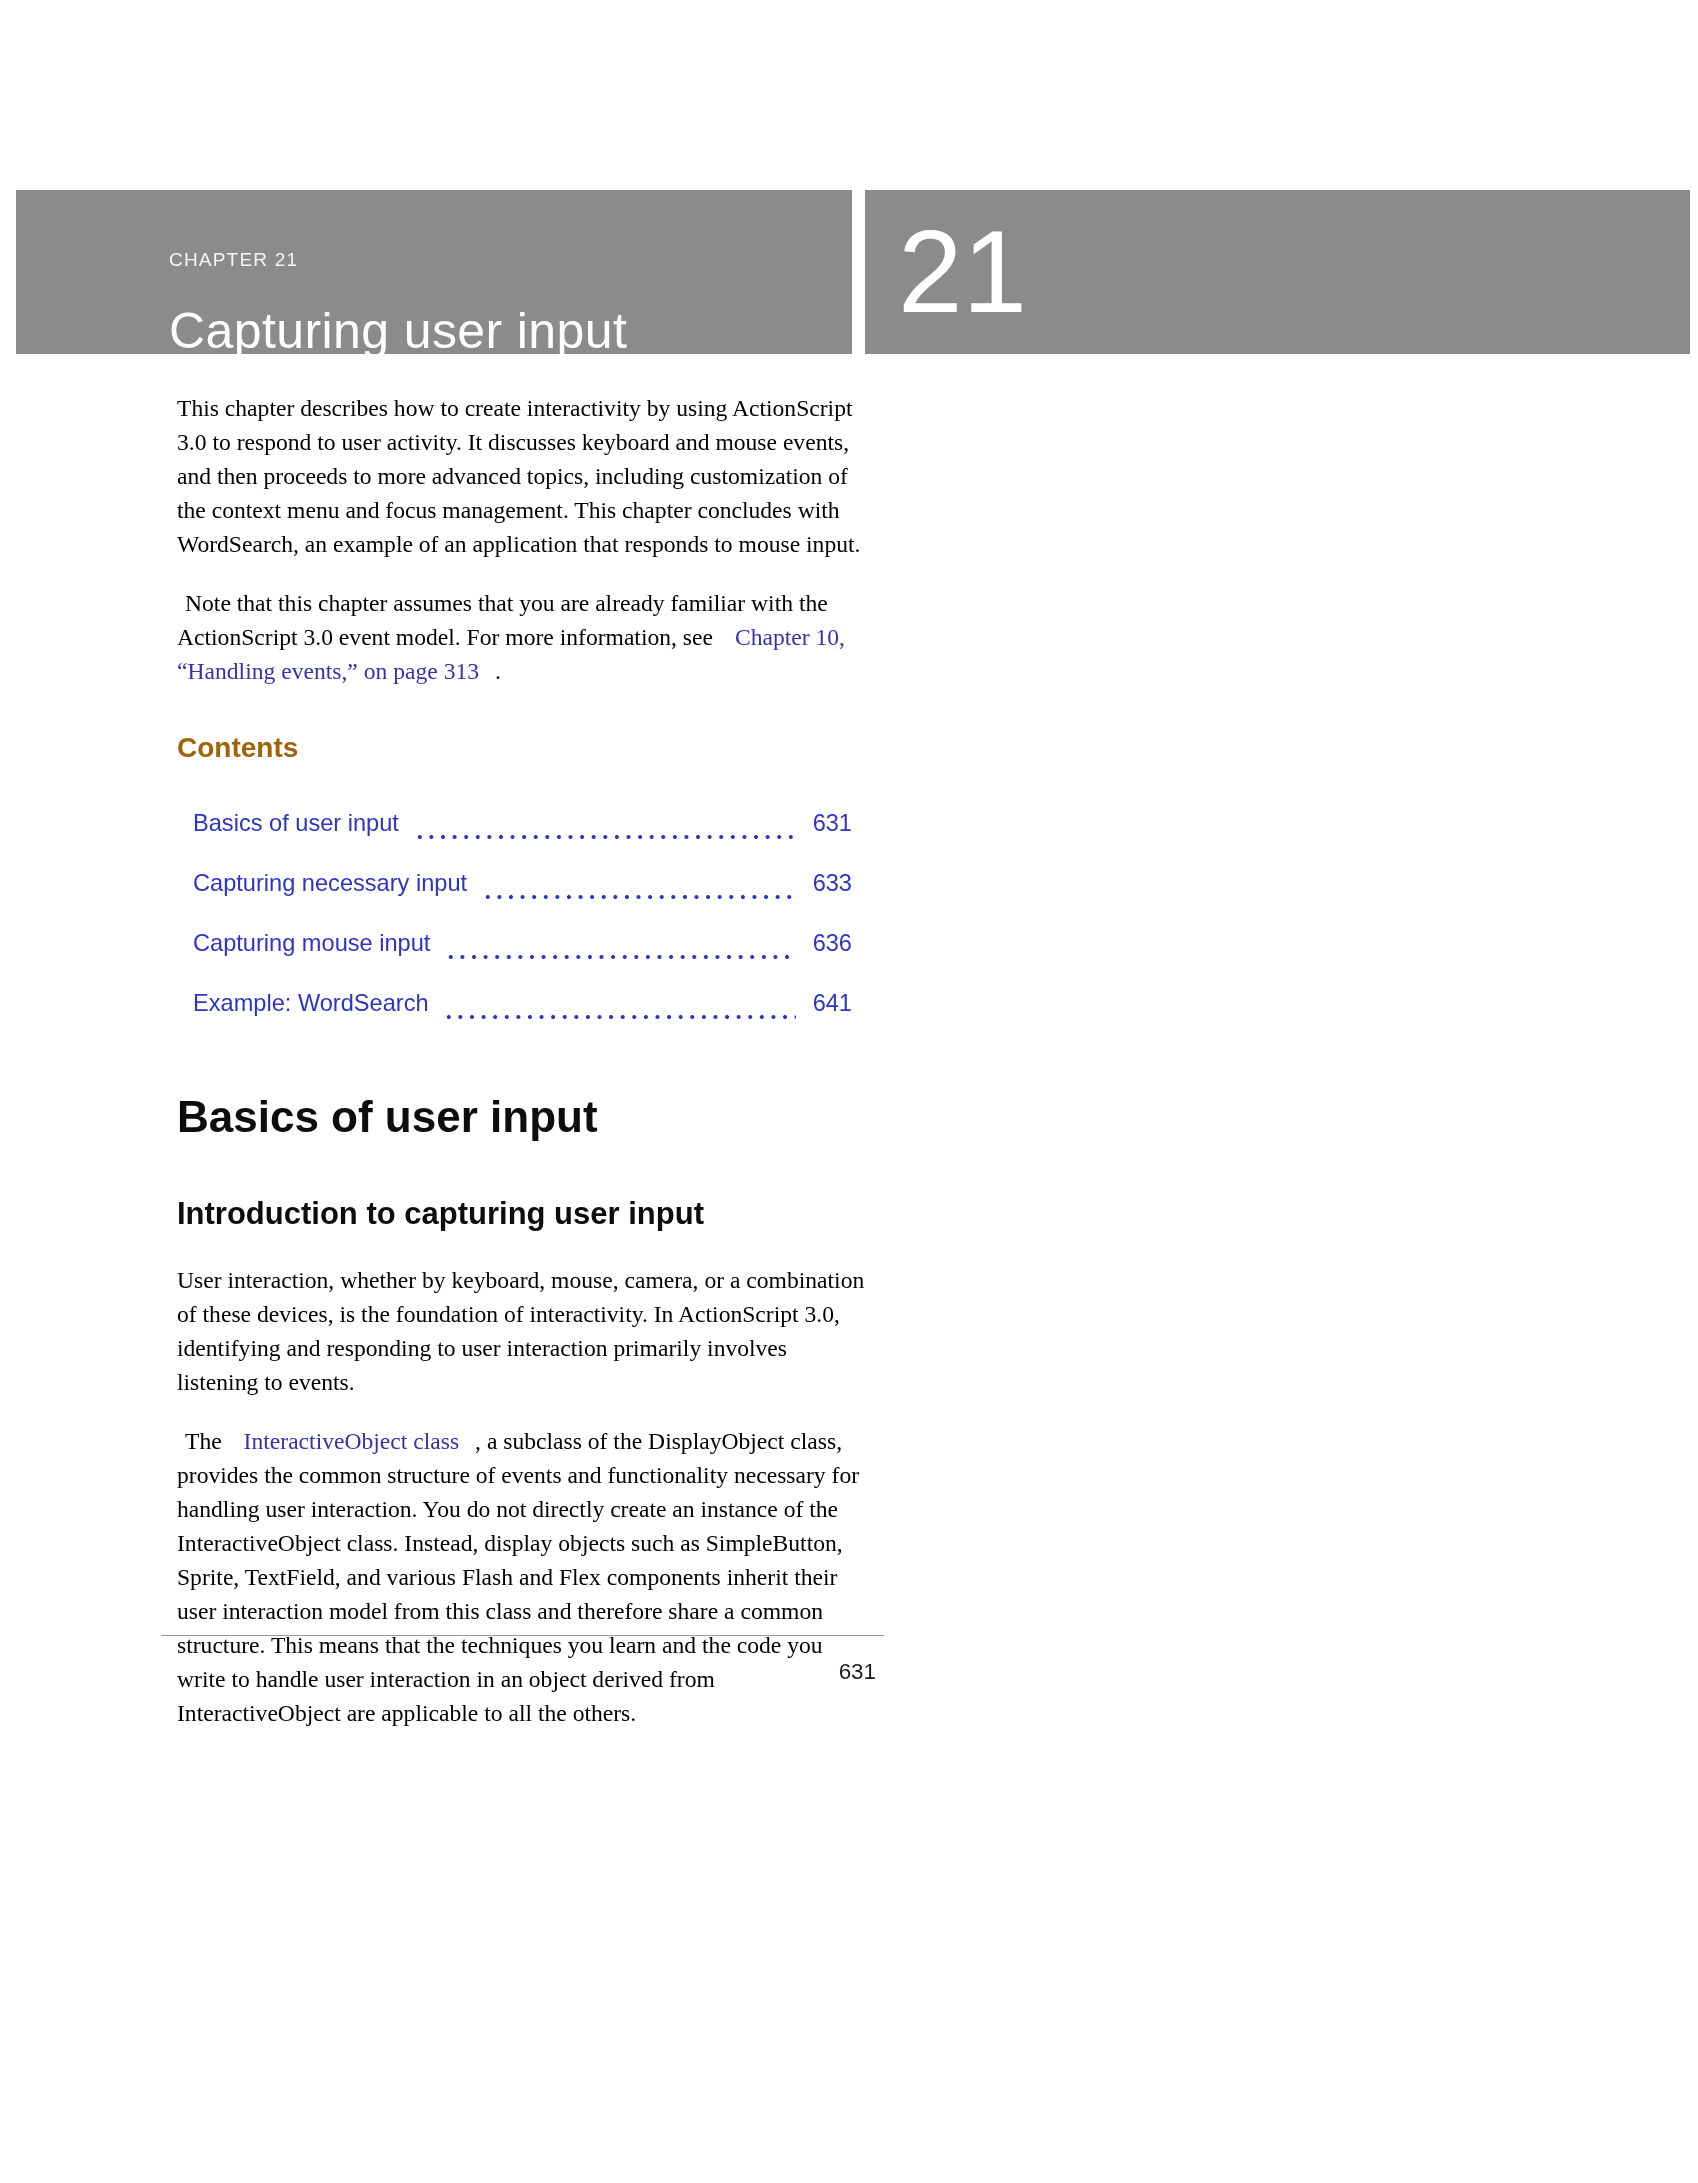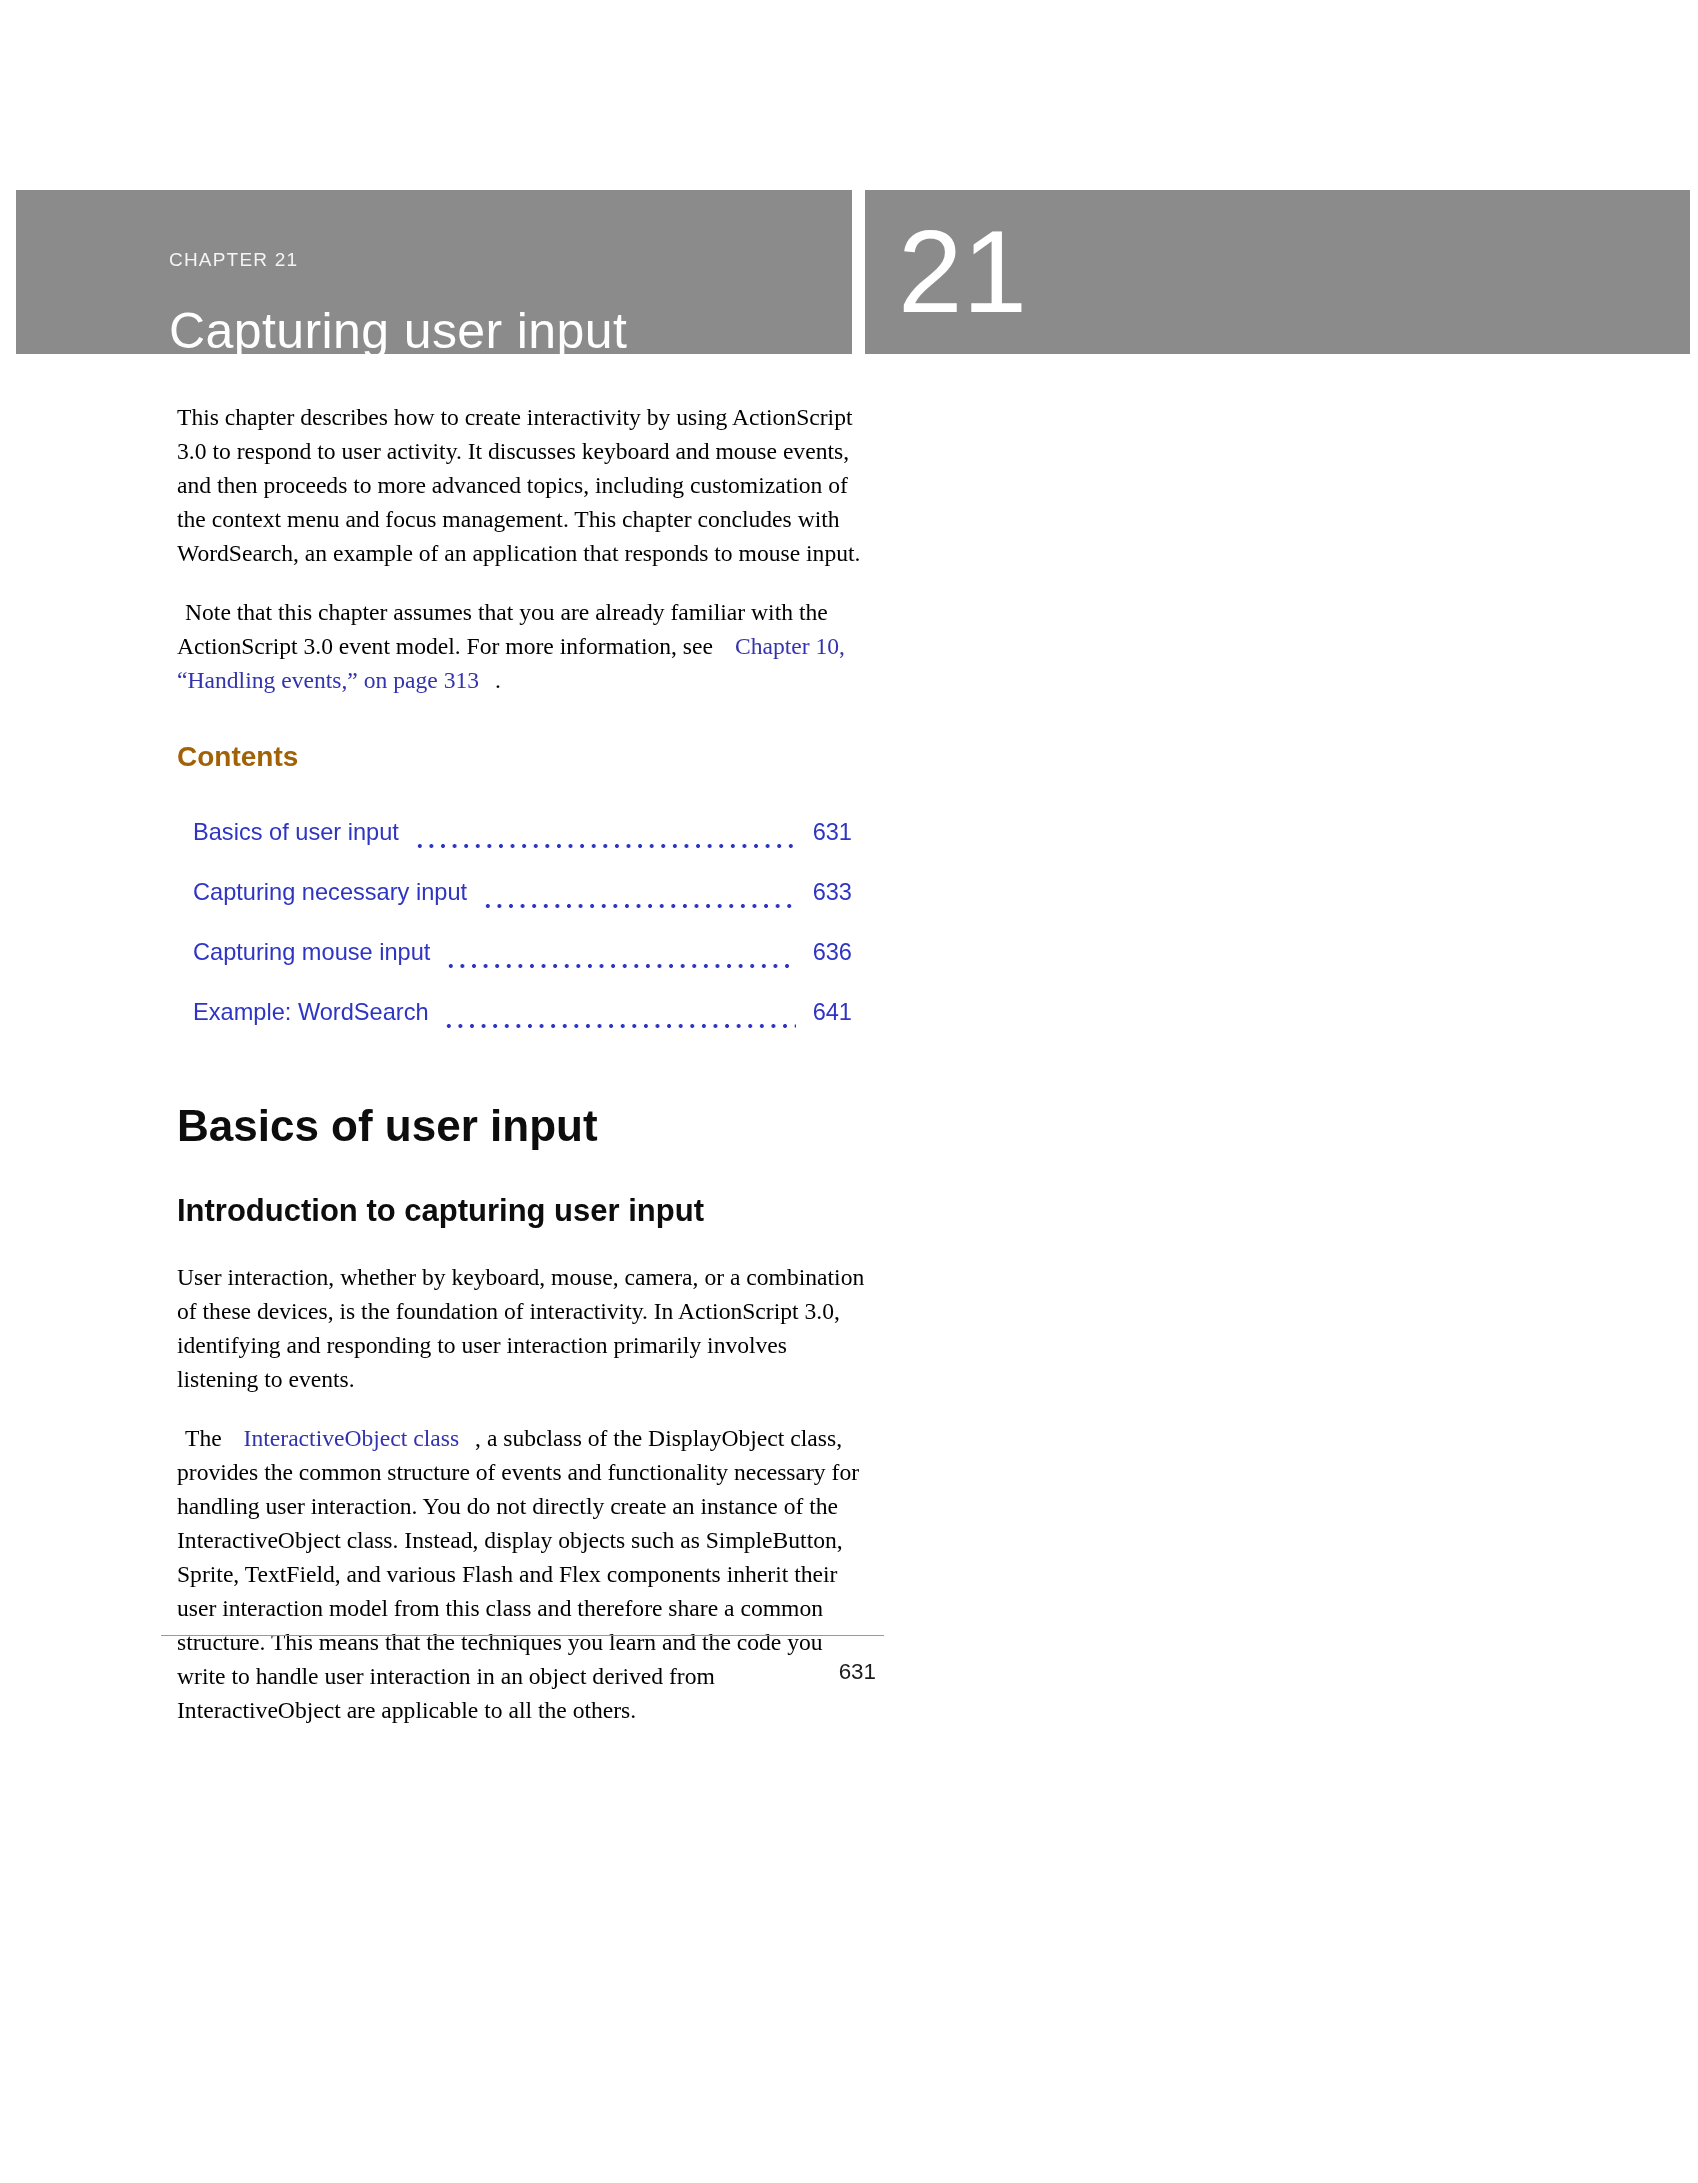--- a/index.html
+++ b/index.html
@@ -41,21 +41,21 @@
     padding-left:25px;
   }
   .chapter-number {
     font-family:"Liberation Sans", sans-serif;
     font-size:116px; font-weight:400; line-height:1;
     color:#ffffff;
   }
 
   
   .content {
-    position:absolute; top:368px; left:145px;
+    position:absolute; top:359px; left:145px;
     width:723px;
   }
   .body-p {
     font-size:23.6px; line-height:34px;
     margin-bottom:9px;
     color:#000;
   }
   a.inline-link {
     color:#3333ae; text-decoration:none; cursor:pointer;
   }
@@ -85,21 +85,21 @@
   .toc-page { white-space:nowrap; }
 
   .h1 {
     font-family:"Liberation Sans", sans-serif;
     font-size:44px; font-weight:600; color:#0d0d0d;
     margin-top:43px;
   }
   .h2 {
     font-family:"Liberation Sans", sans-serif;
     font-size:31px; font-weight:600; color:#0d0d0d;
-    margin-top:26px; margin-bottom:15px;
+    margin-top:38px; margin-bottom:15px;
   }
 
   
   .footer-rule {
     position:absolute; top:1619px; left:145px;
     width:723px; height:0;
     border-top:1.7px solid #9a9a9a;
   }
   .folio {
     position:absolute; top:1635px; left:145px;

